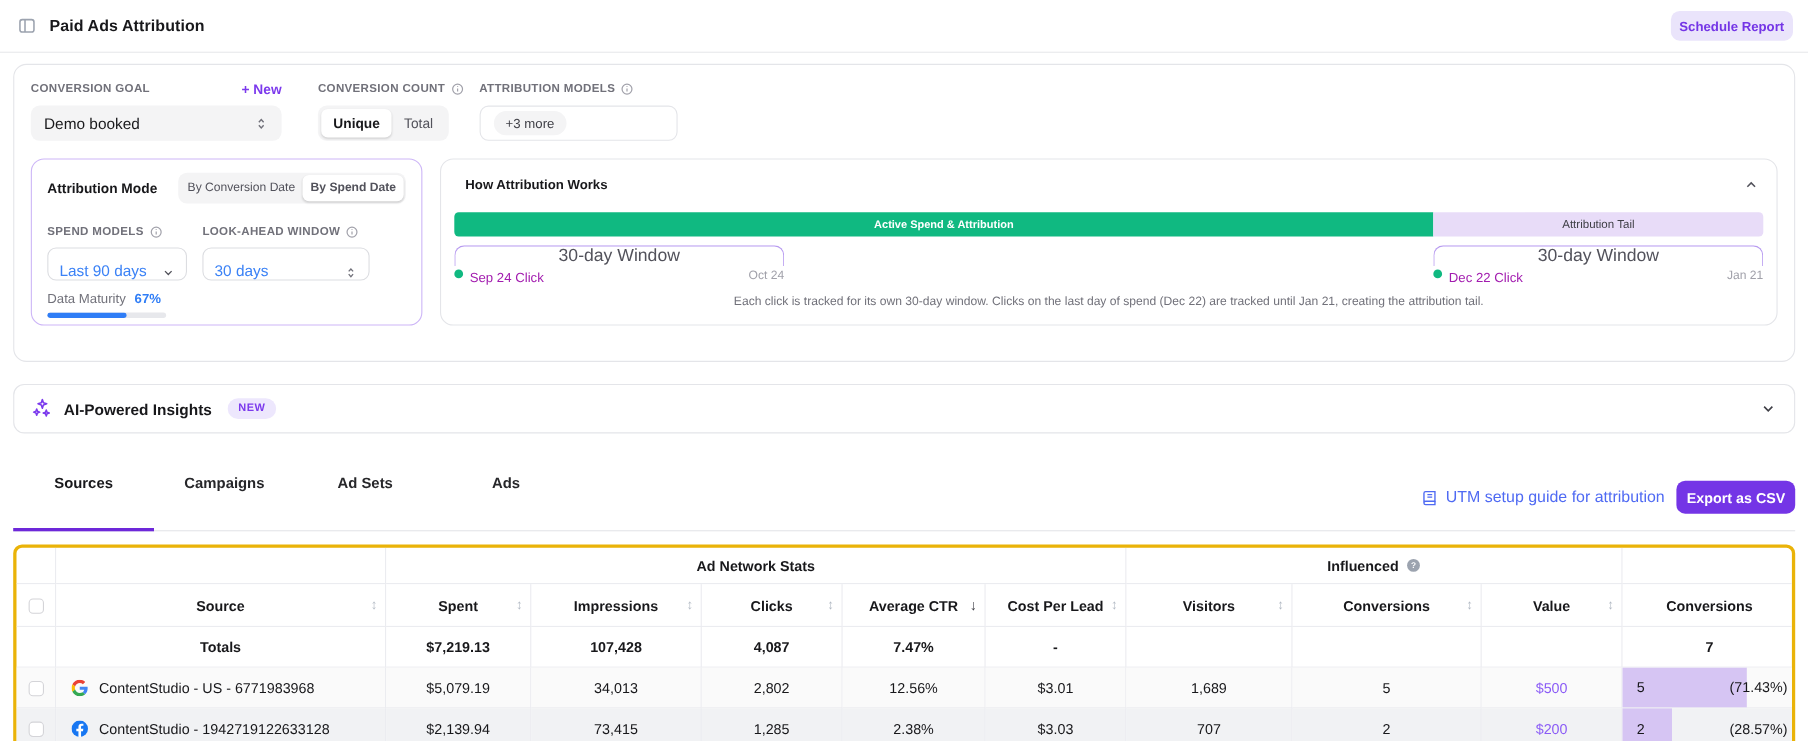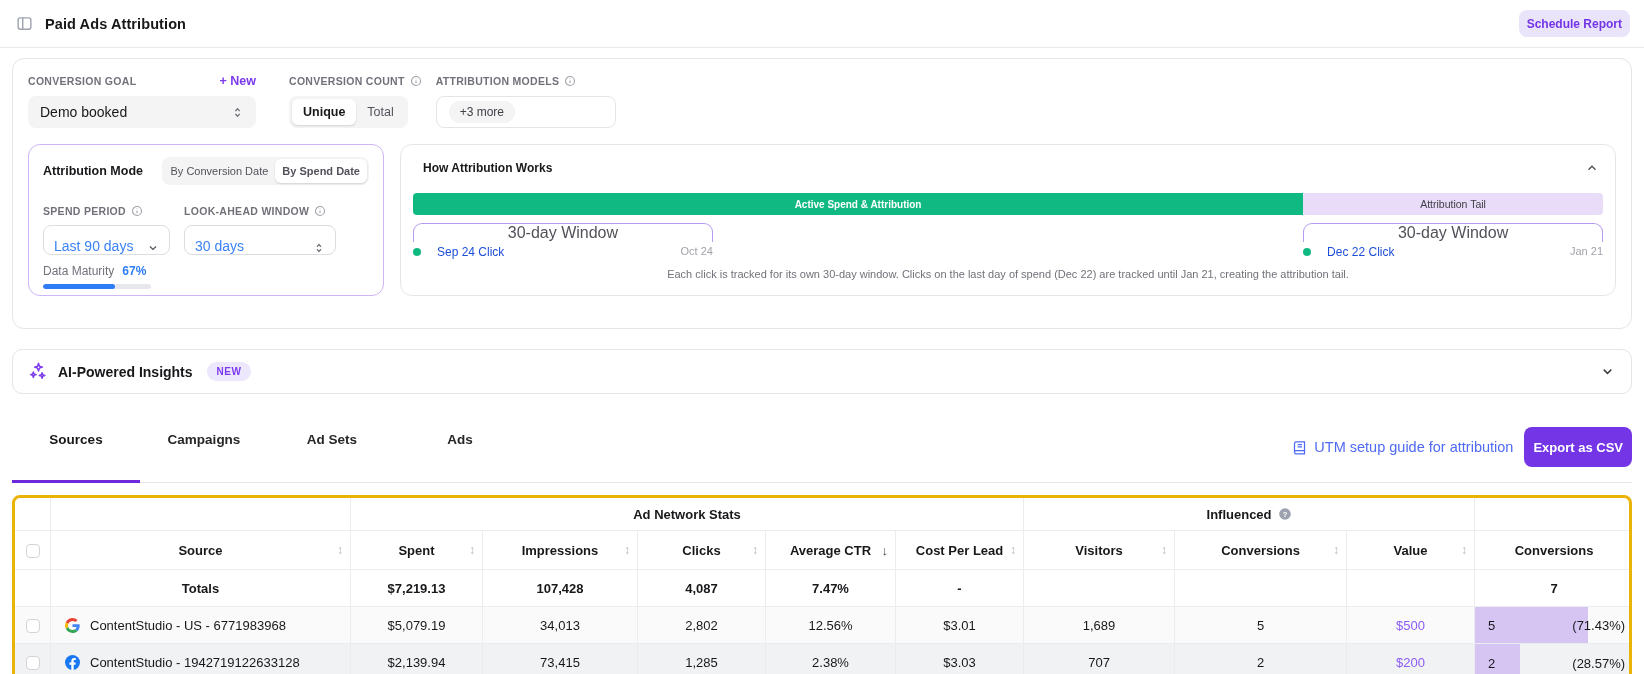--- a/index.html
+++ b/index.html
@@ -54,40 +54,40 @@
   .card-right { flex:1; height:152px; overflow:hidden; border:1px solid #e4e5e9; border-radius:12px; padding:12px; background:#fff; }
   .cr-head { display:flex; align-items:center; justify-content:space-between; padding:2px 4px 0 10px; height:19px; }
   .cr-head .t { font-size:12px; font-weight:700; }
   .tl { margin-top:17px; position:relative; }
   .tl-bar { display:flex; height:22px; }
   .tl-green { background:#10b981; border-radius:4px 0 0 4px; display:flex; align-items:center; justify-content:center; color:#fff; font-size:10px; font-weight:700; }
   .tl-tail { flex:1; background:#e8dcf8; border-radius:0 4px 4px 0; display:flex; align-items:center; justify-content:center; color:#3f3f46; font-size:10.5px; }
   .tl-brackets { position:relative; height:19px; margin-top:8px; }
   .bracket { position:absolute; top:0; height:19px; border:1.5px solid #b79af0; border-bottom:none; border-radius:9px 9px 0 0; display:flex; align-items:center; justify-content:center; font-size:16px; color:#52525b; background:transparent; }
   .tl-labels { position:relative; height:15px; margin-top:3px; font-size:12px; }
-  .tl-labels .click { position:absolute; display:flex; align-items:center; gap:16px; color:#1d4ed8; }
+  .tl-labels .click { position:absolute; display:flex; align-items:flex-start; gap:6px; color:#a21caf; }
   .dot { width:8px; height:8px; border-radius:50%; background:#10b981; }
   .tl-labels .edge { position:absolute; font-size:11px; color:#a1a1aa; }
   .tl-caption { margin-top:8px; text-align:center; font-size:11px; color:#71717a; }
 
   
   .aibar { margin:20px 12px 0; height:45px; border:1px solid #e4e5e9; border-radius:10px; display:flex; align-items:center; padding:0 16px; }
   .aibar .t { font-size:14px; font-weight:700; margin-left:10px; }
   .badge-new { margin-left:14px; background:#ede7fd; color:#7c3aed; font-size:10px; font-weight:700; letter-spacing:.5px; padding:4px 10px; border-radius:999px; }
   .aibar .spacer { flex:1; }
 
   
   .tabsrow { margin:0 12px; position:relative; padding-top:28px; border-bottom:1px solid #e4e5e9; }
   .tabs { display:flex; }
   .tab { width:128px; text-align:center; font-size:13.5px; font-weight:600; color:#27272a; padding:10px 0 35px; position:relative; cursor:pointer; }
   .tab.sel { color:#18181b; }
   .tab.sel::after { content:''; position:absolute; left:0; right:0; bottom:-1px; height:3px; background:#6d28d9; }
   .actions { position:absolute; right:0; bottom:15px; display:flex; align-items:center; gap:11px; }
   .utm { display:flex; align-items:center; gap:7px; color:#4f6af3; font-size:14.5px; cursor:pointer; }
-  .btn-export { background:#7435e6; color:#fff; border:none; border-radius:8px; height:40px; padding:0 9px; font-size:13px; font-weight:700; cursor:pointer; font-family:inherit; }
+  .btn-export { background:#7435e6; color:#fff; border:none; border-radius:8px; height:30px; padding:0 9px; font-size:13px; font-weight:700; cursor:pointer; font-family:inherit; }
 
   
   .tablewrap { margin:12px 12px 0; border:3px solid #eab308; border-radius:8px; overflow:hidden; }
   table { width:100%; border-collapse:separate; border-spacing:0; table-layout:fixed; }
   th, td { border-right:1px solid #ebecf0; border-bottom:1px solid #ebecf0; font-size:13px; padding:0; text-align:center; vertical-align:middle; }
   th:last-child, td:last-child { border-right:none; }
   tr.lastrow td { border-bottom:none; }
   tr.grouprow th { height:33px; font-weight:700; color:#18181b; }
   tr.headrow th { height:39px; font-weight:700; color:#18181b; position:relative; }
   tr.bodyrow td { height:37px; }
@@ -172,21 +172,21 @@
       <div class="cl-head">
         <span class="t">Attribution Mode</span>
         <div class="seg small">
           <span class="opt">By Conversion Date</span>
           <span class="opt sel">By Spend Date</span>
         </div>
       </div>
       <div class="cl-fields">
         <div class="field-col fc1">
           <div class="f-label">
-            <span>SPEND PERIOD</span>
+            <span>SPEND MODELS</span>
             <svg width="12" height="12" viewBox="0 0 24 24" fill="none" stroke="#a1a1aa" stroke-width="2.2">
                 <circle cx="12" cy="12" r="9"></circle>
                 <line x1="12" y1="11" x2="12" y2="16.5"></line>
                 <line x1="12" y1="7" x2="12" y2="8"></line>
               </svg>
           </div>
           <div class="fieldbox">
             <span>Last 90 days</span>
             <svg width="12" height="12" viewBox="0 0 24 24" fill="none" stroke="#52525b" stroke-width="2.4">
                 <path d="M6 9l6 6 6-6"></path>

